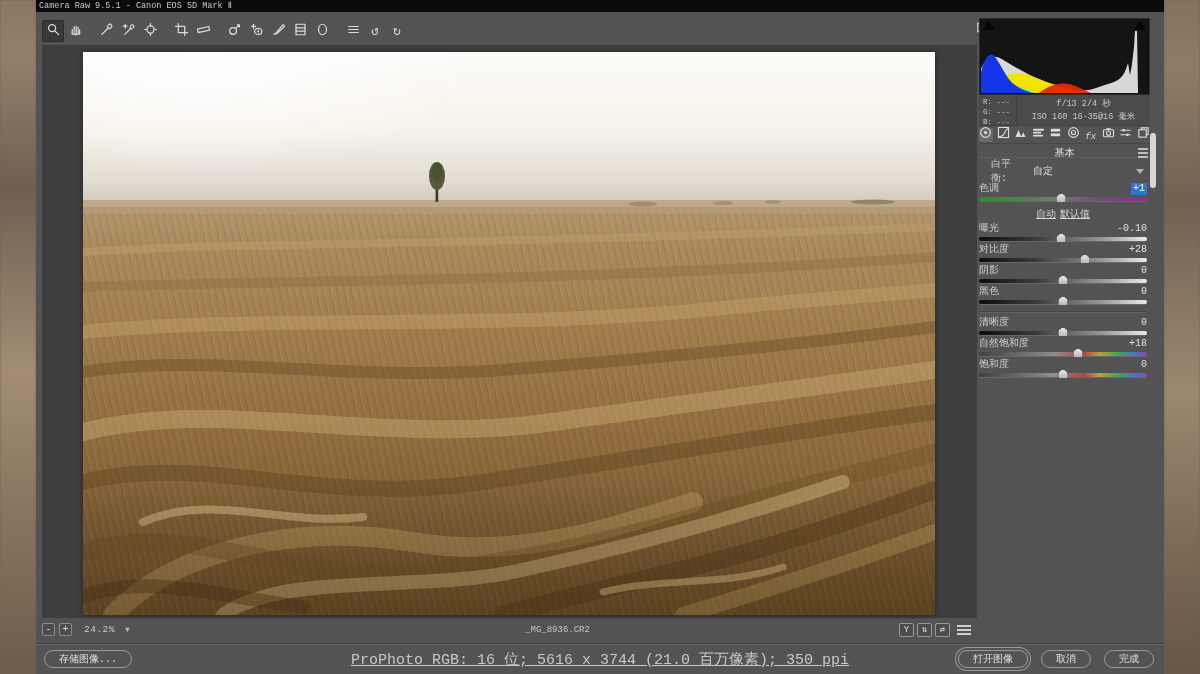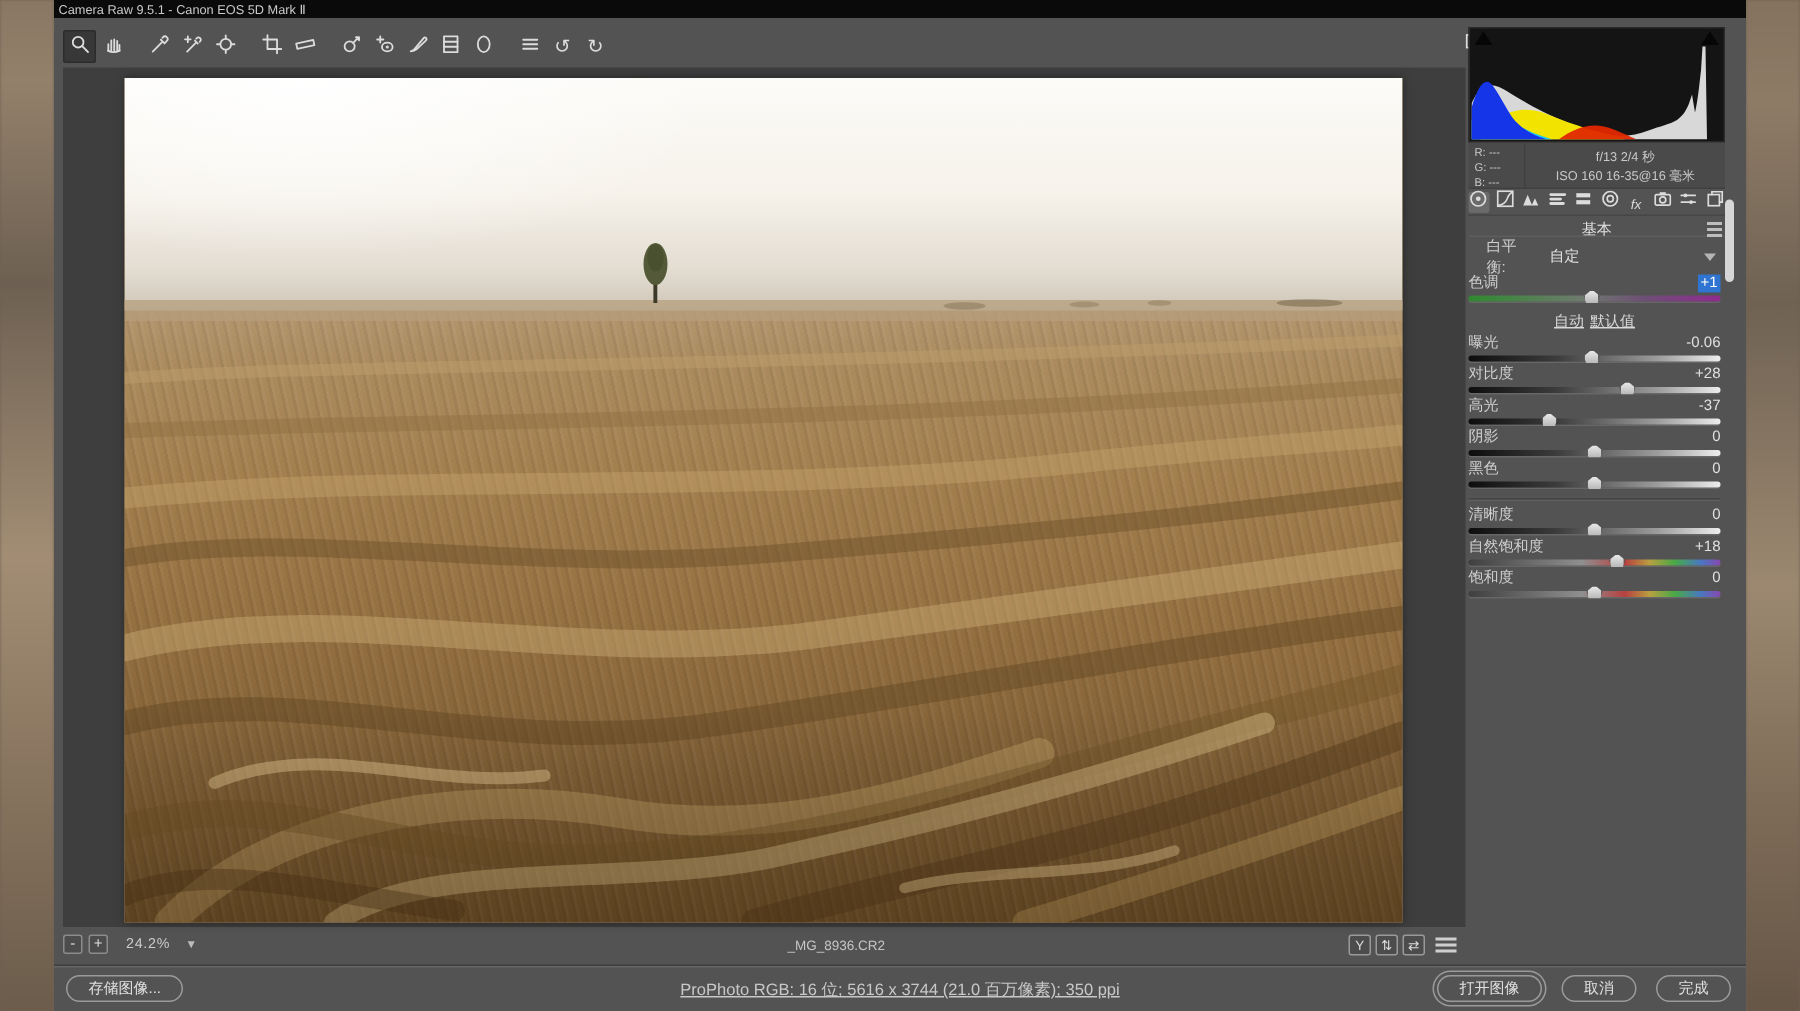--- a/index.html
+++ b/index.html
@@ -1,18 +1,18 @@
 <!DOCTYPE html>
 <html><head>
 <meta charset="utf-8">
 <style>
   * { margin:0; padding:0; box-sizing:border-box; }
   html,body { width:1200px; height:674px; overflow:hidden; background:#6f6152;
     font-family:"Liberation Sans","DejaVu Sans",sans-serif; }
-  .screen { position:relative; width:1200px; height:674px; }
+  .screen { position:relative; width:1200px; height:674px;font-family:Liberation Mono, monospace; }
 
   
   .edge { position:absolute; top:0; bottom:0; width:36px; z-index:0; }
   .edge-left  { left:0;  background:linear-gradient(180deg,#8a7763 0%,#93806a 8%,#6d6052 28%,#a28d74 55%,#8a7660 75%,#6b5c4b 100%); filter:blur(1px); }
   .edge-right { right:0; background:linear-gradient(180deg,#85725e 0%,#8e7b66 10%,#6f6253 30%,#9c8870 58%,#7d6b57 80%,#665646 100%); filter:blur(1px); }
 
   .window { position:absolute; left:36px; top:0; width:1128px; height:674px; background:#535353; z-index:1; }
   .titlebar { position:absolute; left:0; top:0; width:100%; height:12px; background:#0a0a0a;
     color:#c9c9c9; font-size:8.5px; line-height:12px; padding-left:3px; }
 
@@ -103,21 +103,21 @@
   .vscroll { position:absolute; right:0px; top:116px; width:7px; height:500px; }
   .vthumb { position:absolute; top:5px; left:0; width:6px; height:55px; background:#d6d6d6; border-radius:3px; }
 
   
   .bottombar { position:absolute; left:0; right:0; top:643px; height:31px; border-top:1px solid #3f3f3f;
     box-shadow:0 1px 0 #666 inset; display:flex; align-items:center; }
   .pillbtn { border:1px solid #9a9a9a; border-radius:9px; background:transparent; color:#e0e0e0;
     font-size:10px; height:18px; padding:0 14px; font-family:inherit; }
   .savebtn { margin-left:8px; }
   .workflow { position:absolute; left:0; width:100%; text-align:center; pointer-events:none; }
-  .workflow span { color:#c8c8c8; font-size:11px; text-decoration:underline; pointer-events:auto; }
+  .workflow span { color:#c8c8c8; font-size:15px; text-decoration:underline; pointer-events:auto; }
   .bb-right { position:absolute; right:10px; display:flex; gap:13px; align-items:center; }
   .openbtn { box-shadow:0 0 0 2px #535353, 0 0 0 3px #9a9a9a; }
 
   .rotglyph { font-size:13px; color:#dcdcdc; }
 </style>
 </head>
 <body>
 
 <div class="screen">
   <div class="edge edge-left"></div>
@@ -405,42 +405,33 @@
             </div>
           </div>
         <div class="autorow">
           <span class="autolink">自动</span>
           <span class="autolink">默认值</span>
         </div>
         <div id="tone-sliders">
             <div class="srow">
               <div class="srow-top">
                 <span class="slabel">曝光</span>
-                <span class="svalue">-0.06</span>
+                <span class="svalue">-0.10</span>
               </div>
               <div class="track track-tone">
                 <div class="thumb" style="left:49%"></div>
               </div>
             </div>
             <div class="srow">
               <div class="srow-top">
                 <span class="slabel">对比度</span>
                 <span class="svalue">+28</span>
               </div>
               <div class="track track-tone">
                 <div class="thumb" style="left:63%"></div>
-              </div>
-            </div>
-            <div class="srow">
-              <div class="srow-top">
-                <span class="slabel">高光</span>
-                <span class="svalue">-37</span>
-              </div>
-              <div class="track track-tone">
-                <div class="thumb" style="left:32%"></div>
               </div>
             </div>
             <div class="srow">
               <div class="srow-top">
                 <span class="slabel">阴影</span>
                 <span class="svalue">0</span>
               </div>
               <div class="track track-tone">
                 <div class="thumb" style="left:50%"></div>
               </div>

